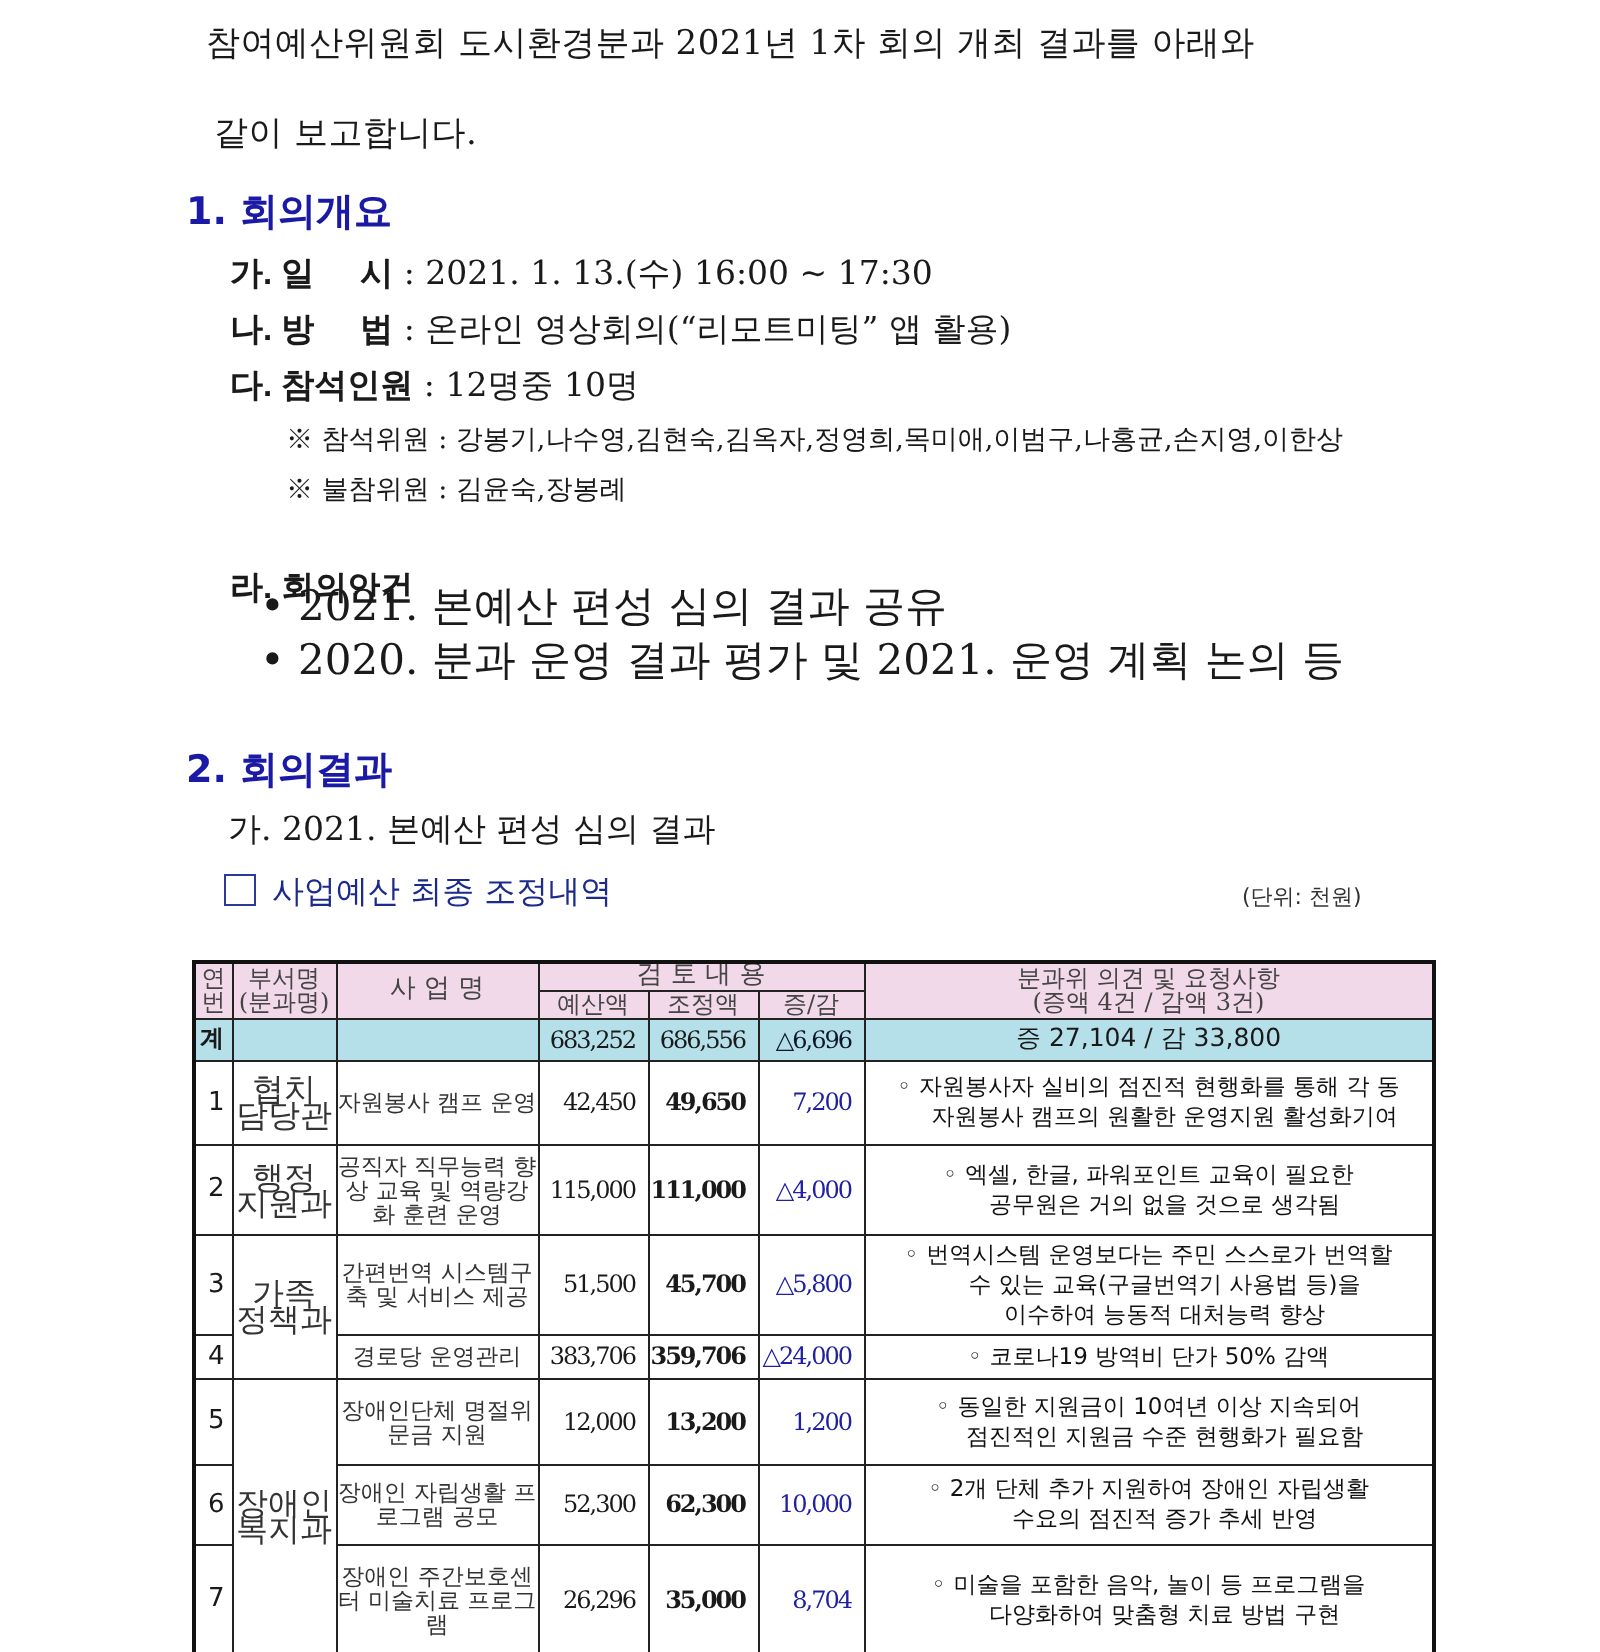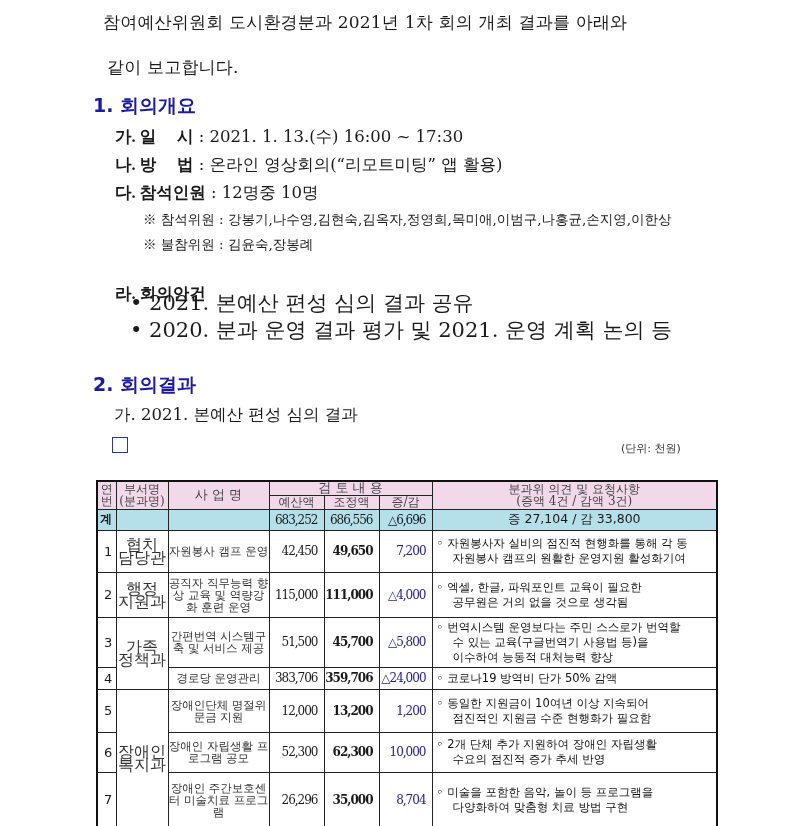--- a/index.html
+++ b/index.html
@@ -3,21 +3,21 @@
 <meta charset="utf-8">
 <style>
   html, body { margin: 0; padding: 0; background: #ffffff; }
   body { width: 800px; height: 826px; position: relative; overflow: hidden;
          font-family: "DejaVu Serif", "Liberation Serif", serif; color: #1a1a1a; }
   .abs { position: absolute; white-space: nowrap; }
   .intro { font-size: 17px; line-height: 25px; letter-spacing: 0.2px; }
   .h1 { font-family: "DejaVu Sans", "Liberation Sans", sans-serif; font-weight: bold;
         color: #1a1aa6; font-size: 19px; }
   .item { font-size: 16.5px; }
-  .item .lbl { font-family: Liberation Serif, serif; font-weight: bold; }
+  .item .lbl { font-family: Liberation Sans, sans-serif; font-weight: bold; }
   .note { font-size: 13.5px; }
   .bullet { font-size: 21px; }
   .sub-title { font-size: 16.5px; }
   .box-title { font-size: 16px; color: #1c2a8c; font-family: "DejaVu Sans", "Liberation Sans", sans-serif; }
   .checkbox { display: inline-block; width: 14px; height: 14px; border: 1.5px solid #2a3a9a; vertical-align: -2px; margin-right: 8px; background: #fff; }
   .unit { font-size: 11px; color: #333; font-family: "DejaVu Sans", "Liberation Sans", sans-serif; }
 
   table.budget { position: absolute; left: 96px; top: 480px; width: 620px; border-collapse: collapse;
                  table-layout: fixed; font-family: "DejaVu Serif", "Liberation Serif", serif; padding-left: 34px; }
   table.budget td, table.budget th { border: 1px solid #222; padding: 0; font-weight: normal; overflow: hidden; }
@@ -25,21 +25,21 @@
   .hdr { background: #f2d9ea; color: #444; font-size: 12px; text-align: center; line-height: 12px; }
   .tot { background: #b5e0ea; font-size: 11.5px; }
   .tot .label { font-weight: bold; font-family: "DejaVu Sans", "Liberation Sans", sans-serif; font-size: 12px; padding-left: 2px; }
   .num { font-size: 12px; text-align: right; padding-right: 6px !important; letter-spacing: -1px; }
   .num.bold { font-weight: bold; }
   .num.blue { color: #2020a0; }
   .num.red { color: #0f172a; }
   .idx { font-size: 13px; text-align: left; padding-left: 6px !important; font-family: "DejaVu Sans", "Liberation Sans", sans-serif; }
   .dept { font-size: 16px; text-align: center; color: #333; line-height: 13px; }
   .proj { font-size: 11.5px; text-align: center; color: #333; line-height: 12px; }
-  .op { font-family: "DejaVu Sans", "Liberation Sans", sans-serif; font-size: 11.5px; line-height: 15px; padding: 2px 4px !important; color: #111; }
+  .op { font-family: "DejaVu Sans", "Liberation Sans", sans-serif; font-size: 11.5px; line-height: 15px; padding: 2px 4px !important; color: #111; text-align: center; }
   .op .cont { padding-left: 16px; display: block; }
   .op .mark { margin-right: 4px; }
 </style>
 </head>
 <body>
 
 <div class="abs intro" style="left:103px; top:10px;">참여예산위원회 도시환경분과 2021년 1차 회의 개최 결과를 아래와</div>
 <div class="abs intro" style="left:91px; top:55px;margin-left:16px;">같이 보고합니다.</div>
 
 <div class="abs h1" style="left:93px; top:93px;">1. 회의개요</div>
@@ -62,21 +62,21 @@
 
 <div class="abs item" style="left:115px; top:261px;margin-top:22px;">
   <span class="lbl">라. 회의안건</span>
 </div>
 <div class="abs bullet" style="left:130px; top:289px;">• 2021. 본예산 편성 심의 결과 공유</div>
 <div class="abs bullet" style="left:130px; top:316px;">• 2020. 분과 운영 결과 평가 및 2021. 운영 계획 논의 등</div>
 
 <div class="abs h1" style="left:93px; top:372px;">2. 회의결과</div>
 <div class="abs sub-title" style="left:114px; top:404px;">가. 2021. 본예산 편성 심의 결과</div>
 <div class="abs box-title" style="left:112px; top:436px;">
-  <span class="checkbox"></span>
+  <span class="checkbox"></span><span>사업예산 최종 조정내역</span>
 </div>
 <div class="abs unit" style="left:621px; top:441px;">(단위: 천원)</div>
 
 <table class="budget">
   <colgroup>
     <col style="width:19px">
     <col style="width:52px">
     <col style="width:101px">
     <col style="width:55px">
     <col style="width:55px">

